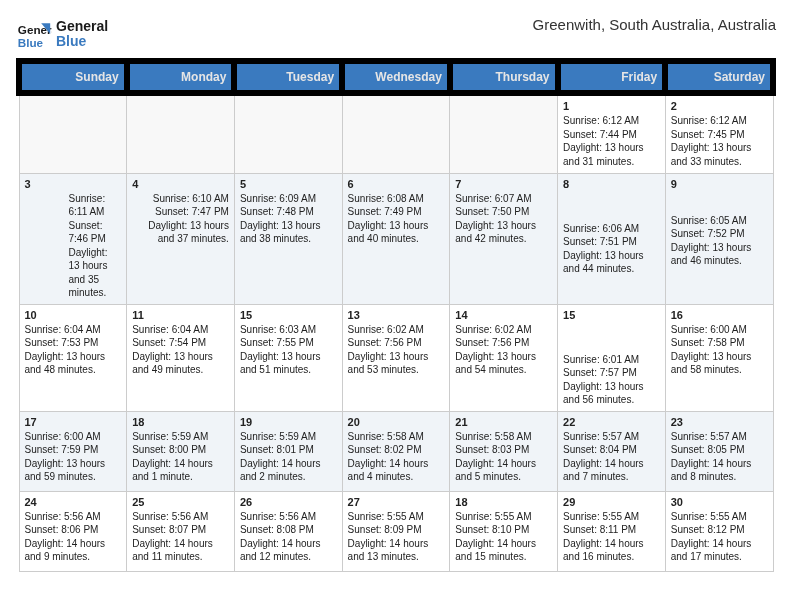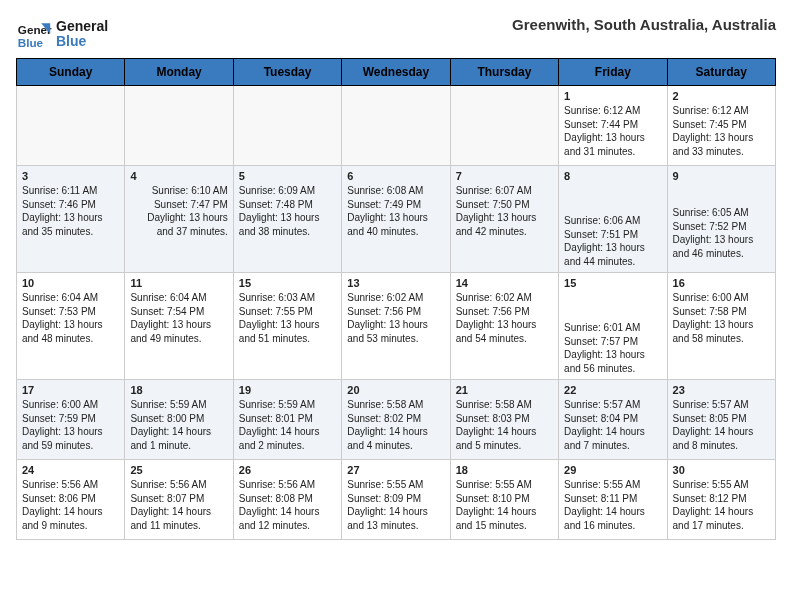--- a/index.html
+++ b/index.html
@@ -29,35 +29,34 @@
       text-align: right;
     }
     .month-title {
       font-size: 36px;
       font-weight: bold;
       color: #1a1a1a;
     }
     .subtitle {
       font-size: 15px;
       color: #333;
-      font-weight: bold;
     }
     table {
       width: 100%;
       border-collapse: collapse;
       table-layout: fixed;
     }
     th {
       background-color: #3a7abf;
-      color: #000000;
-      text-align: center;
+      color: #e5e5e5;
+      text-align: right;
       padding: 6px 5px;
       font-size: 12px;
       font-weight: bold;
-      border: 1px solid #000000;
+      border: 6px solid #000000;
     }
     td {
       vertical-align: top;
       padding: 4px 5px;
       font-size: 10px;
       color: #222;
       border: 1px solid #ccc;
       height: 80px;
       background: #fff;
     }
@@ -132,21 +131,21 @@
           <span class="day-number">2</span>
           <div class="day-info" style="white-space: pre-line;">Sunrise: 6:12 AM
 Sunset: 7:45 PM
 Daylight: 13 hours
 and 33 minutes.</div>
         </td>
       </tr>
       <tr>
         <td>
           <span class="day-number">3</span>
-          <div class="day-info" style="white-space: pre-line;">Sunrise: 6:11 AM
+          <div class="day-info" style="white-space: pre-line; margin-left: 44px;">Sunrise: 6:11 AM
 Sunset: 7:46 PM
 Daylight: 13 hours
 and 35 minutes.</div>
         </td>
         <td>
           <span class="day-number">4</span>
           <div class="day-info" style="white-space: pre-line; text-align: right;">Sunrise: 6:10 AM
 Sunset: 7:47 PM
 Daylight: 13 hours
 and 37 minutes.</div>

